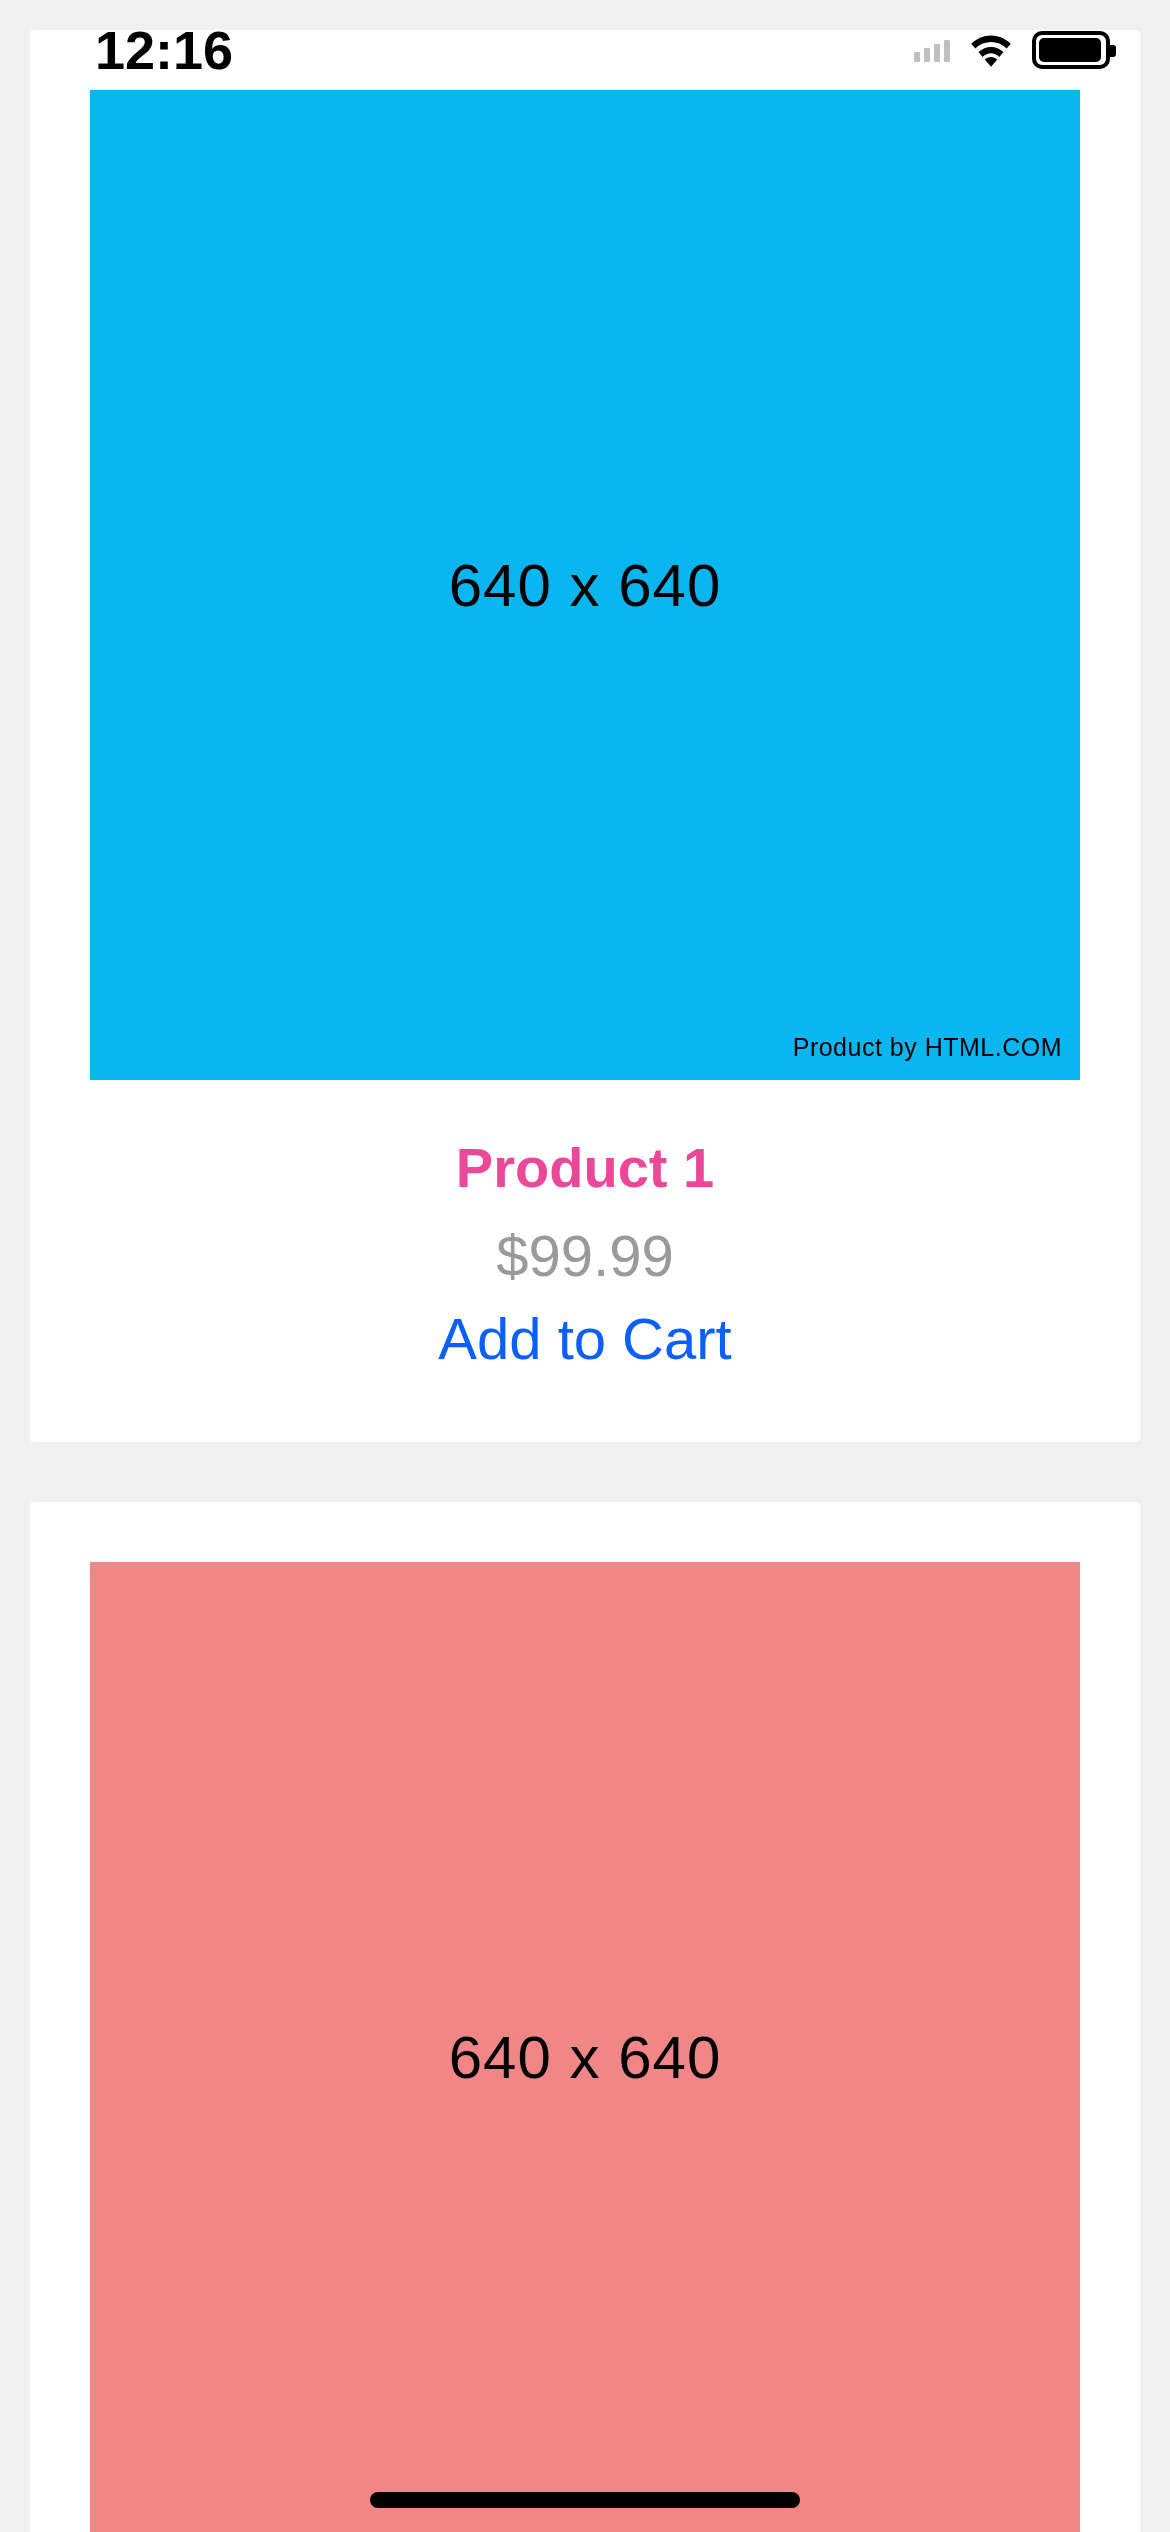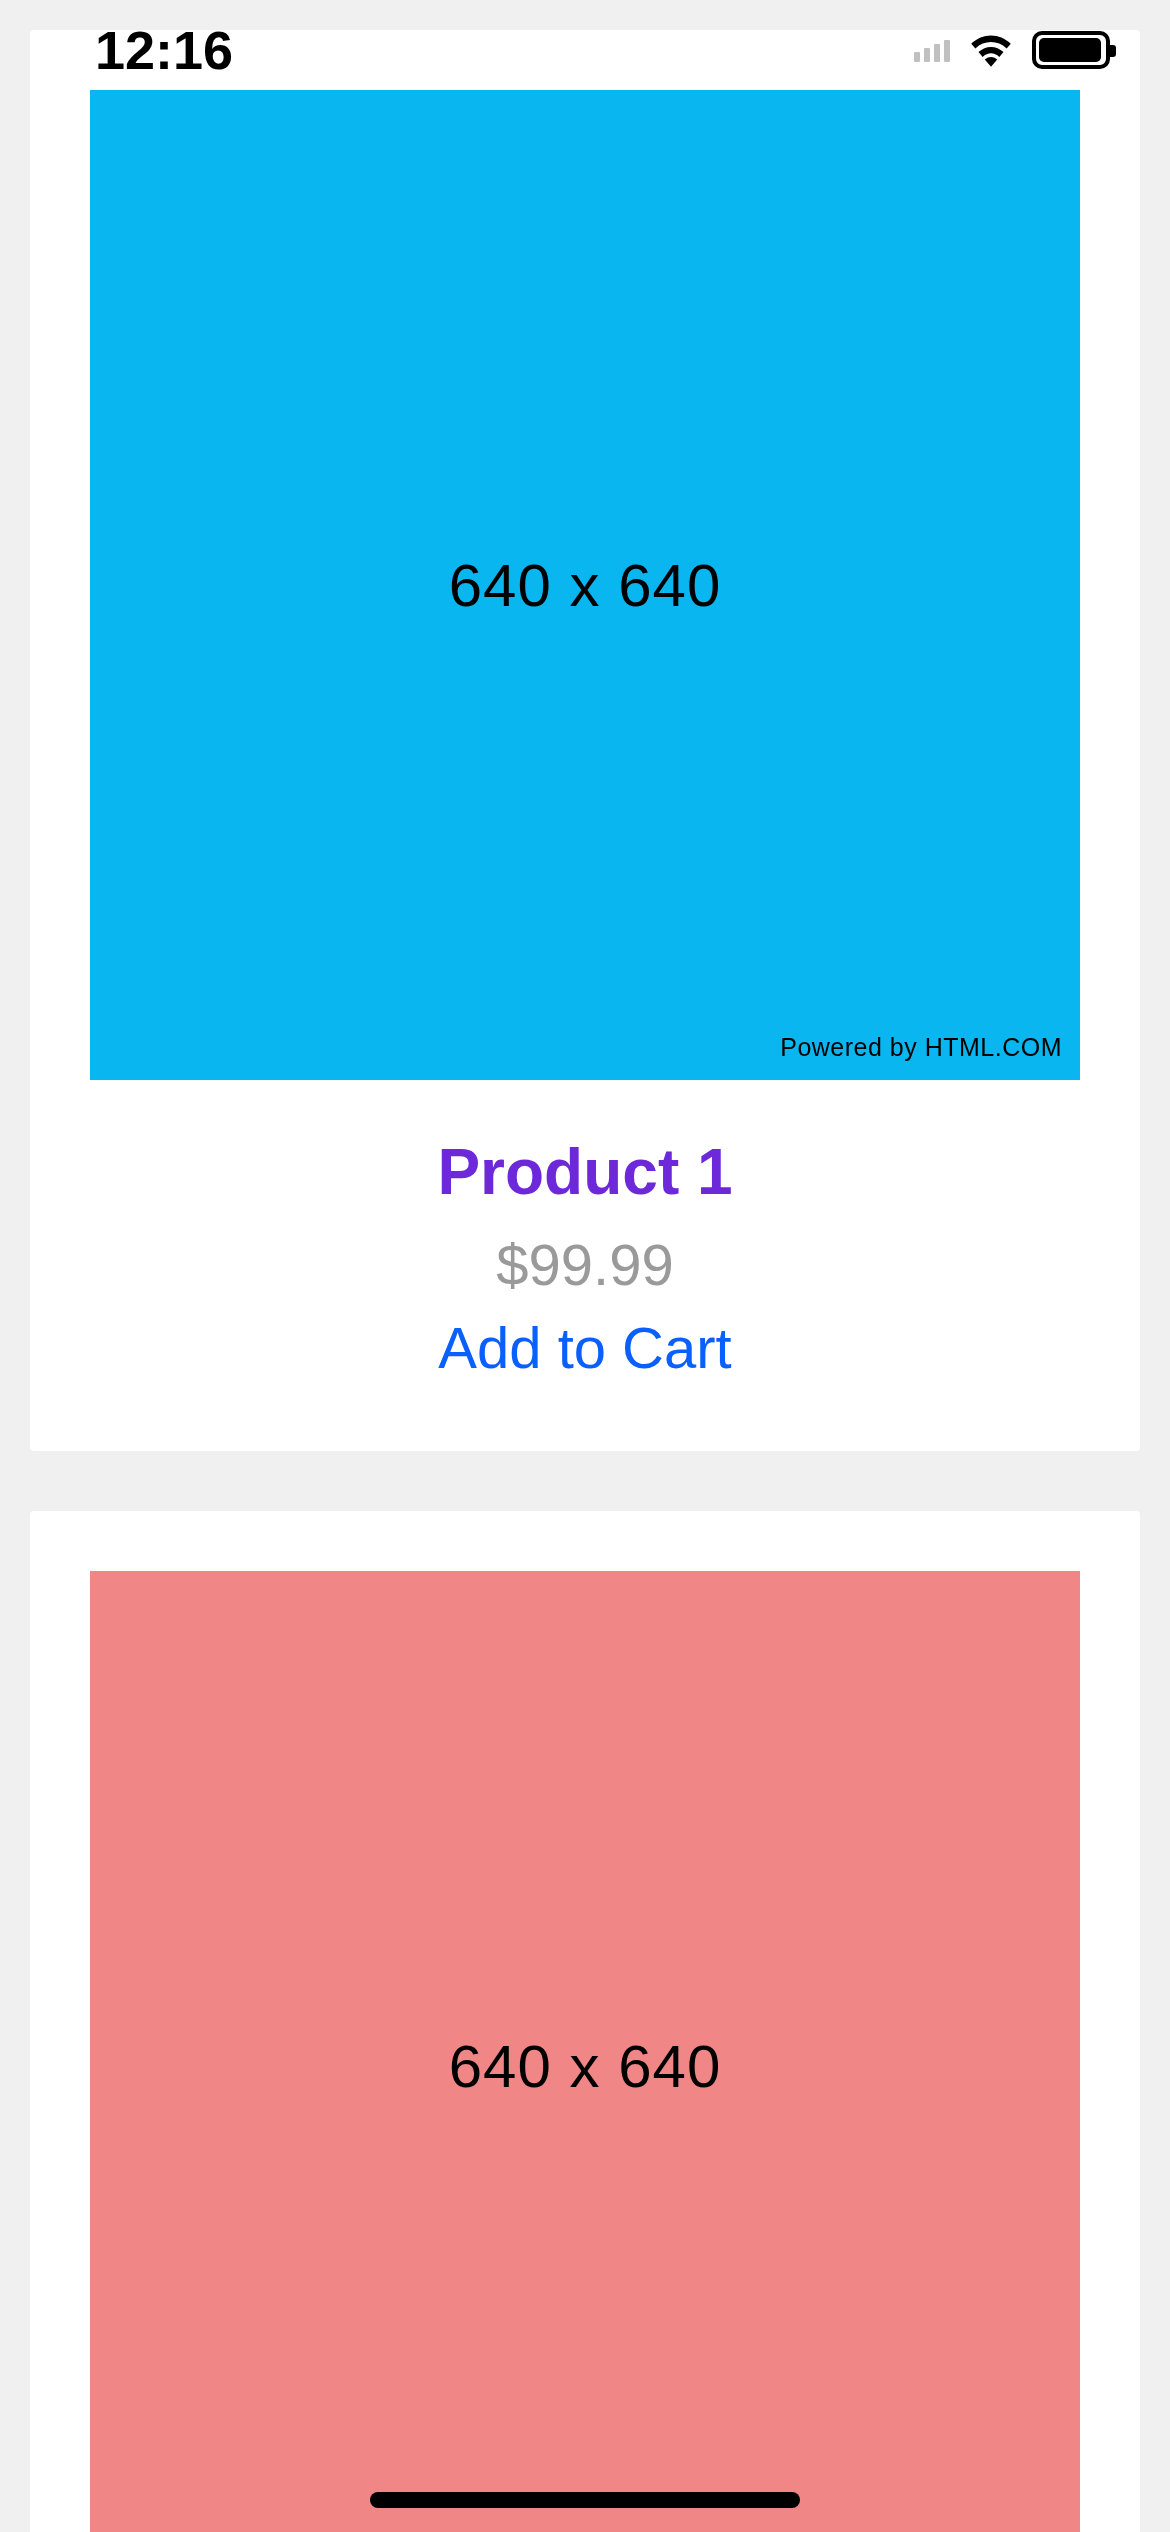--- a/index.html
+++ b/index.html
@@ -120,23 +120,23 @@
       right: 18px;
       font-size: 25px;
       color: #000;
       letter-spacing: 0.5px;
     }
     .product-info {
       text-align: center;
       padding-top: 55px;
     }
     .product-title {
-      font-size: 64px;
+      font-size: 56px;
       font-weight: 700;
-      color: #6d28d9;
+      color: #ec4899;
       margin-bottom: 22px;
     }
     .product-price {
       font-size: 58px;
       font-weight: 400;
       color: #9a9a9a;
       margin-bottom: 16px;
     }
     .add-to-cart {
       font-size: 58px;
@@ -180,21 +180,21 @@
     <div class="battery">
       <div class="battery-fill"></div>
     </div>
   </div>
 </div>
 
 <div class="content">
   <div class="product-card">
     <div class="product-image product-image-1">
       <div class="product-image-text">640 x 640</div>
-      <div class="product-image-watermark">Powered by HTML.COM</div>
+      <div class="product-image-watermark">Product by HTML.COM</div>
     </div>
     <div class="product-info">
       <div class="product-title">Product 1</div>
       <div class="product-price">$99.99</div>
       <button class="add-to-cart">Add to Cart</button>
     </div>
   </div>
 
   <div class="product-card">
     <div class="product-image product-image-2">

